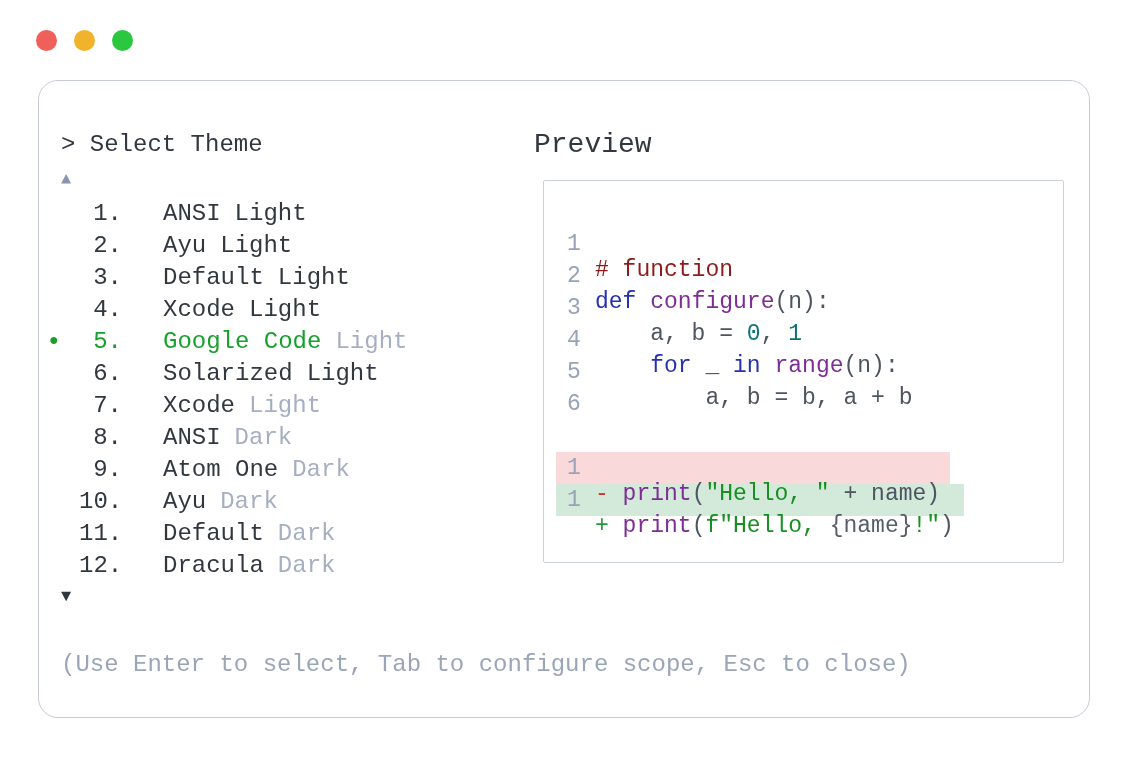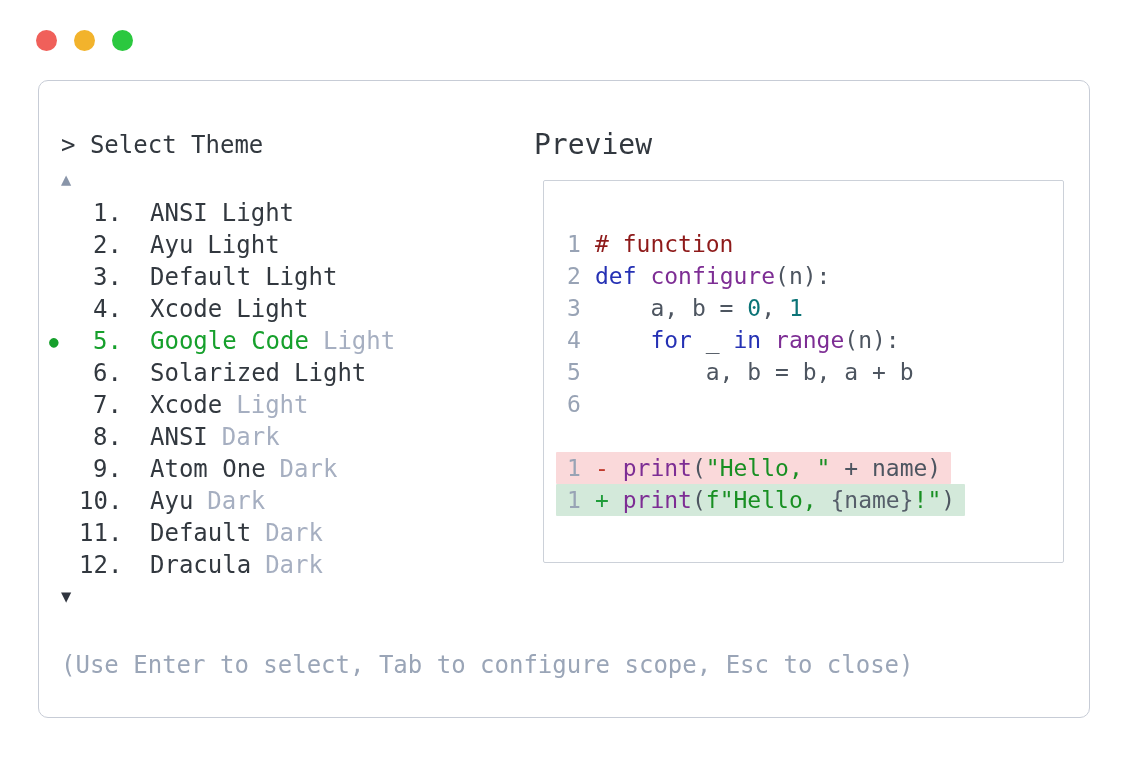--- a/index.html
+++ b/index.html
@@ -8,52 +8,52 @@
     font-family:"DejaVu Sans Mono","Liberation Mono",monospace;
     -webkit-font-smoothing:antialiased;overflow:hidden;
   }
   
   .traffic-lights{position:absolute;left:36px;top:30px;display:flex;gap:17px;}
   .light{width:21px;height:21px;border-radius:50%;}
 
   
   .panel{
     position:absolute;left:38px;top:80px;width:1052px;height:638px;
-    box-sizing:border-box;border:1.5px solid #c7ccd6;border-radius:10px;
-    background:#ffffff;padding:48px 28px 9px 22px;overflow:hidden;
+    box-sizing:border-box;border:1.5px solid #c7ccd6;border-radius:20px;
+    background:#ffffff;padding:48px 28px 9px 22px;overflow:hidden;font-family:Liberation Mono, monospace;
   }
   .columns{display:flex;}
   .left-col{width:473px;flex:none;}
   .right-col{flex:1;min-width:0;}
 
   .prompt{font-size:24px;line-height:32px;color:#32383f;white-space:pre;}
   .scroll-arrow{height:36px;display:flex;align-items:center;font-size:17px;cursor:pointer;}
   .scroll-up{color:#8995a9;}
   .scroll-down{height:30px;color:#30353f;}
 
   .theme-item{display:flex;align-items:center;height:32px;font-size:24px;color:#32383f;margin-left:-12px;cursor:pointer;}
   .theme-item .marker{flex:none;width:30px;font-size:16px;color:#16a02c;}
   .theme-item .num{flex:none;width:43px;text-align:right;white-space:pre;}
-  .theme-item .name{margin-left:28px;white-space:pre;}
+  .theme-item .name{margin-left:41px;white-space:pre;}
   .theme-item .suffix{margin-left:14px;white-space:pre;}
   .theme-item.selected .name,.theme-item.selected .num-sel{color:#16a02c;}
   .theme-item.selected .num{color:#16a02c;}
   .suffix.muted{color:#a6afc1;}
 
   .help{margin-top:40px;font-size:24px;color:#9aa5b7;white-space:pre;}
 
   .preview-label{font-size:28px;line-height:32px;color:#32383f;}
   .preview-box{
     margin-top:19px;margin-left:9px;width:521px;height:383px;box-sizing:border-box;
     border:1.5px solid #ccd1d9;border-radius:2px;background:#ffffff;
     padding:47px 0 0 23px;overflow:hidden;
   }
   .code-line{display:flex;height:32px;line-height:32px;font-size:23px;}
   .code-line .gutter{flex:none;min-width:14px;color:#98a3b5;white-space:pre;}
-  .code-line .code{white-space:pre;margin-left:14px;color:#4d5560;}
+  .code-line .code{white-space:pre;margin-left:14px;color:#4d5560;margin-top:26px;}
   .code-line.diff{width:max-content;margin-left:-11px;padding-left:11px;padding-right:10px;border-radius:1px;}
   .line-removed{background:#fad9da;}
   .line-added{background:#d3e9da;}
 
   .tok-plain{color:#4d5560;}
   .tok-comment{color:#8e1a1a;}
   .tok-keyword{color:#2531b4;}
   .tok-function{color:#7d2d94;}
   .tok-number{color:#0c7477;}
   .tok-string{color:#188f22;}

